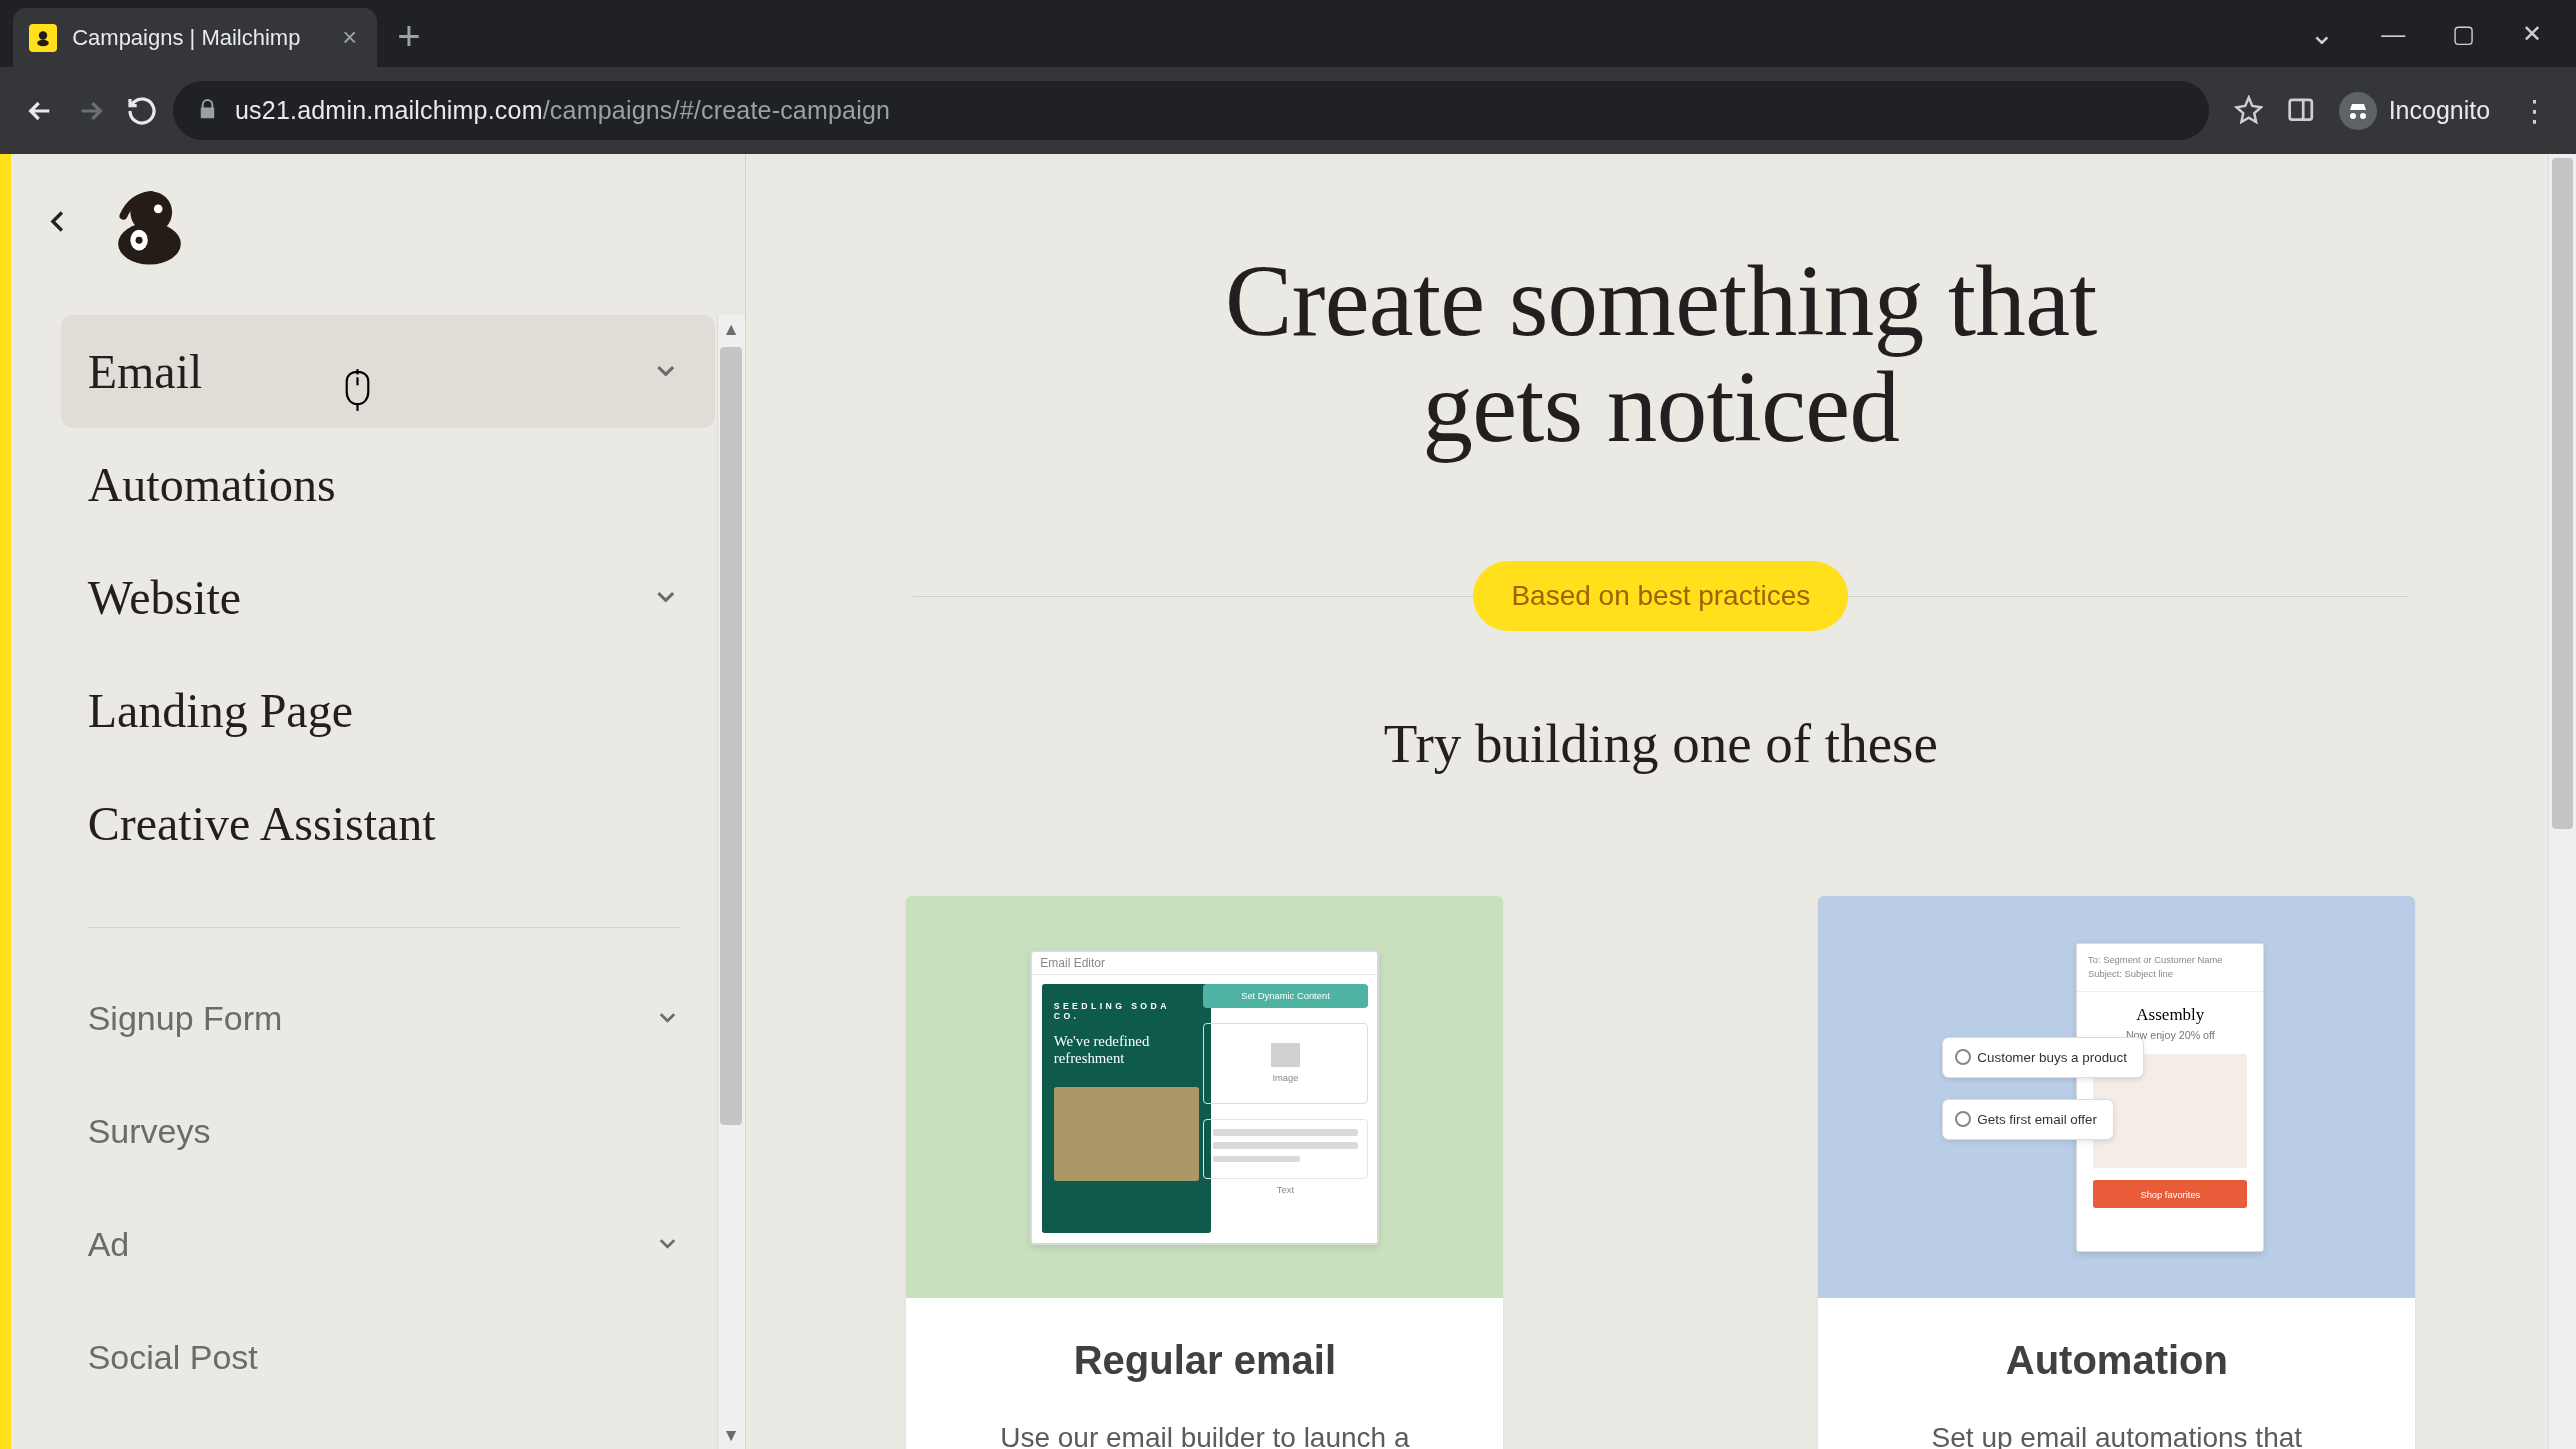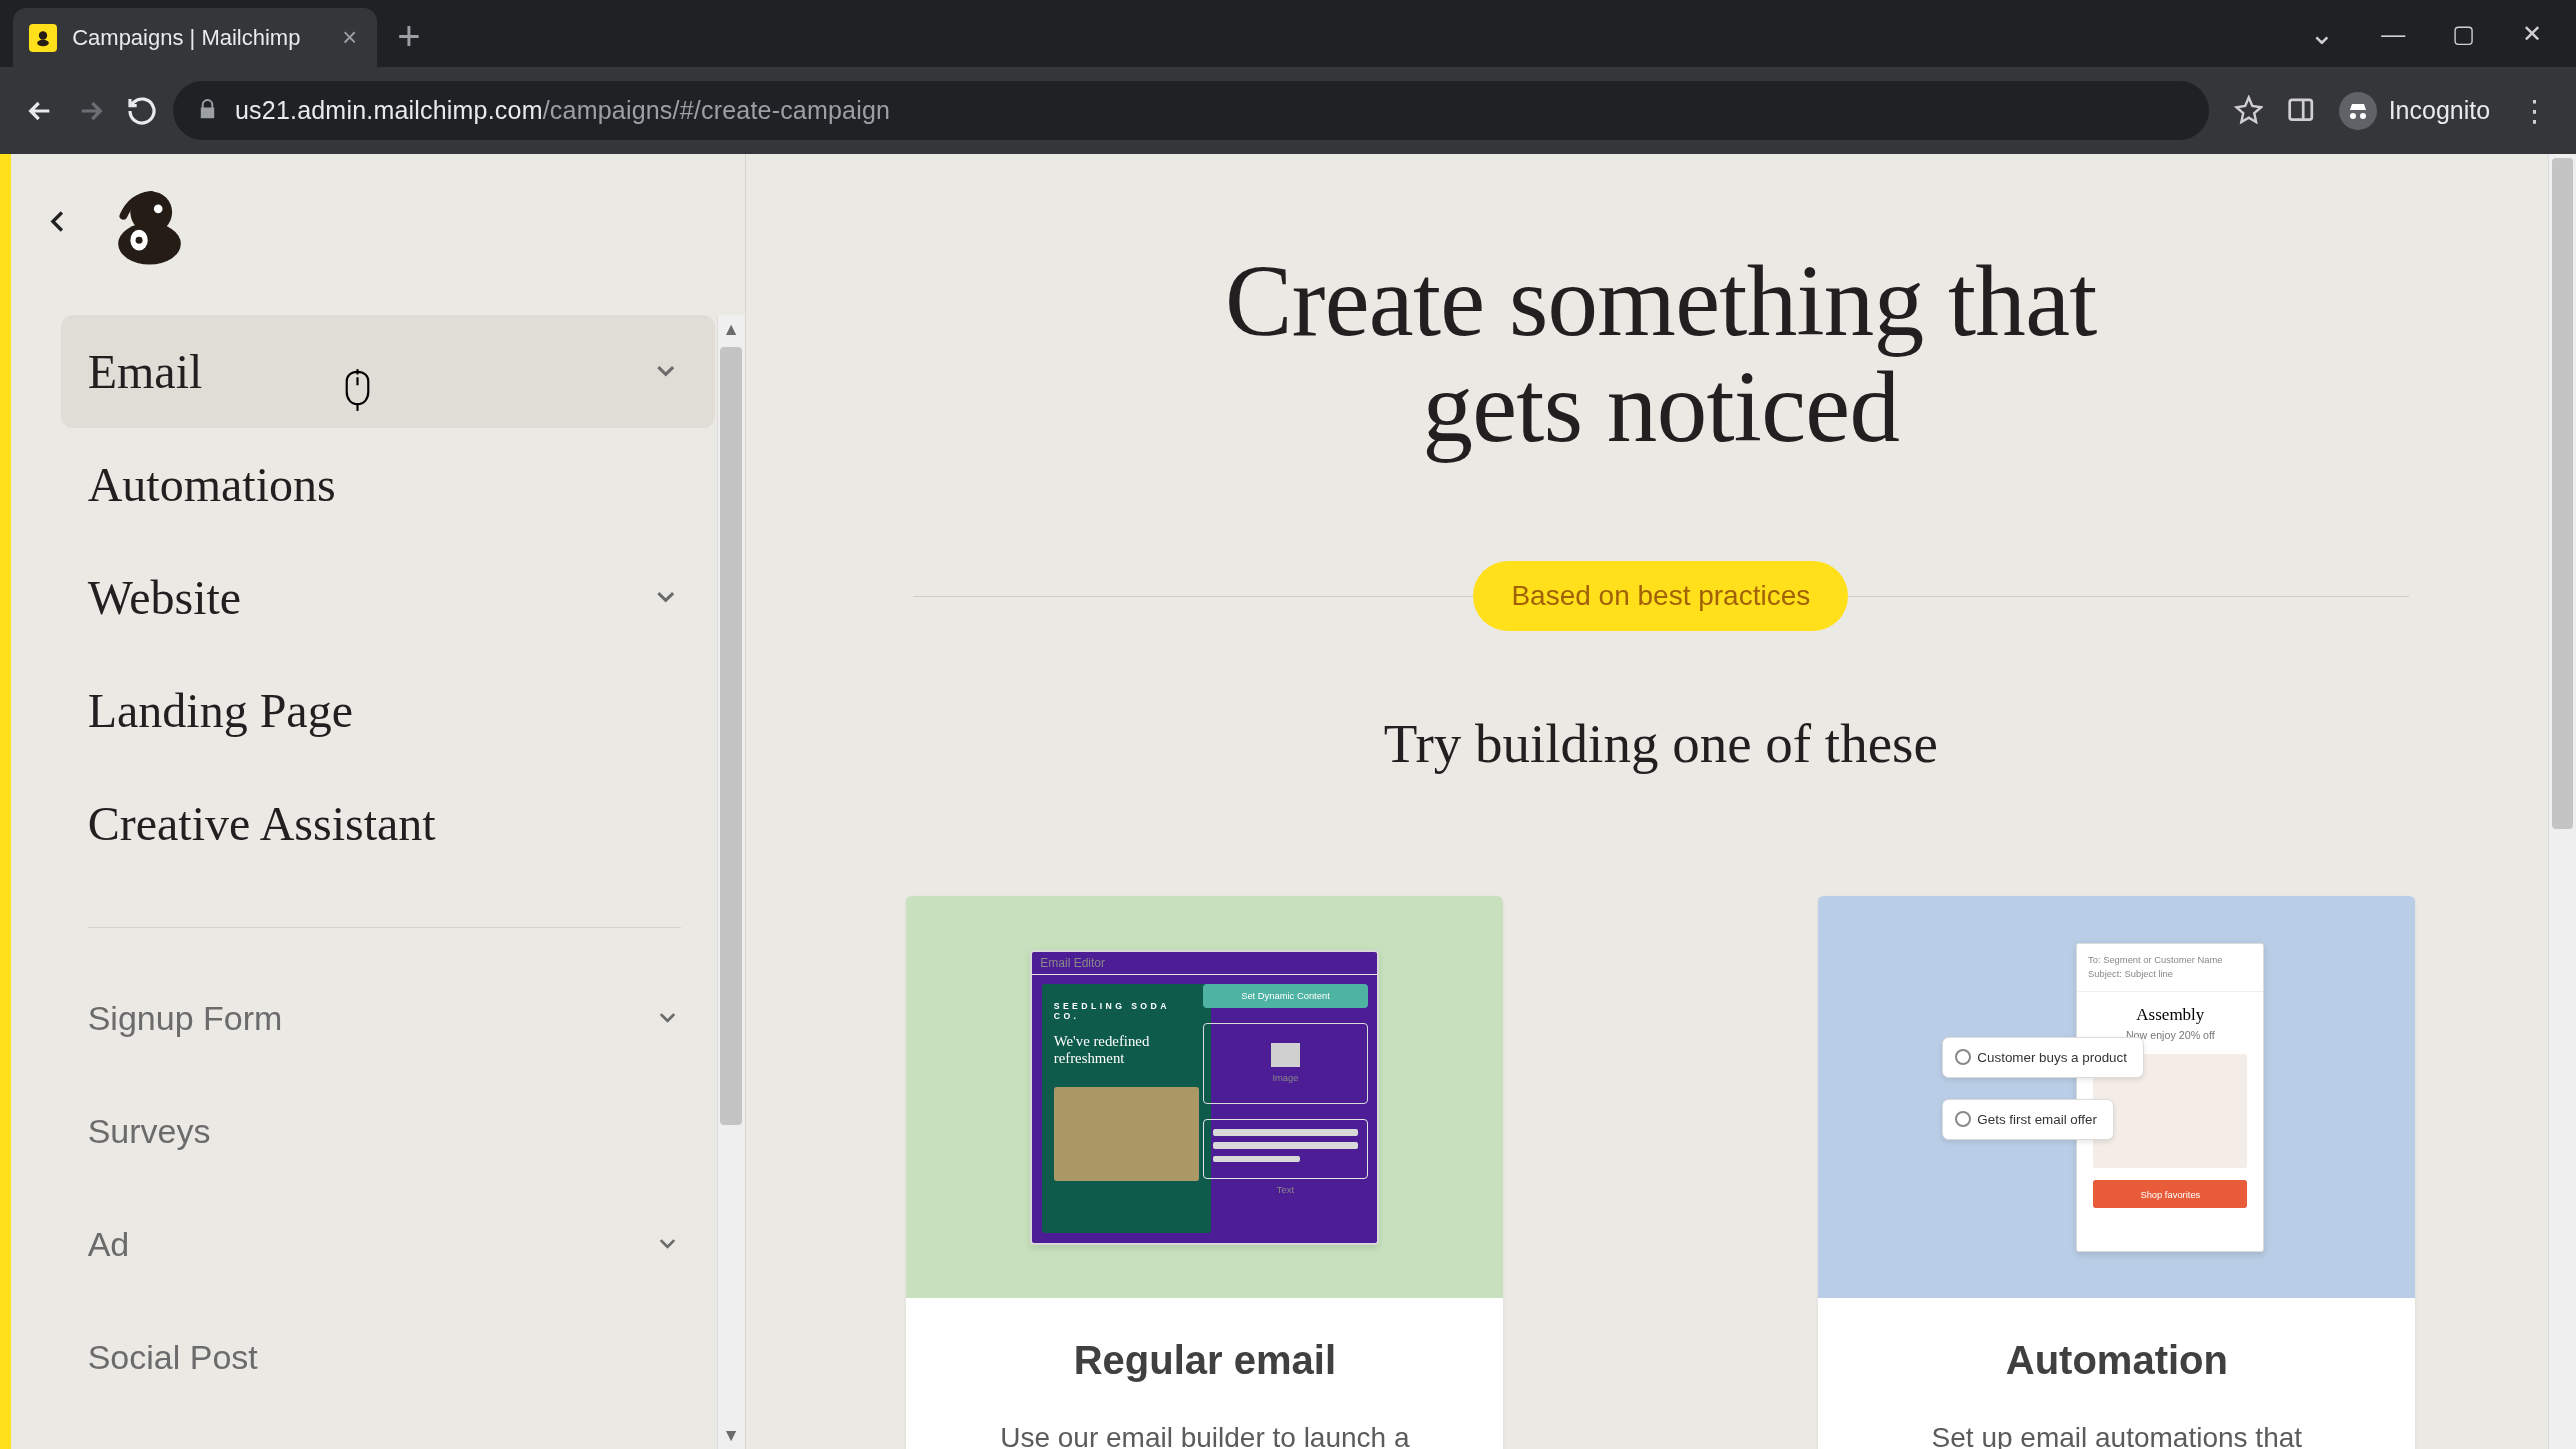--- a/index.html
+++ b/index.html
@@ -61,21 +61,21 @@
   .subhead { font-family: Georgia, "Times New Roman", serif; font-size:55px; color:#231f20; margin-top:81px; text-align:center;}
   .cards { display:flex; gap:315px; justify-content:center; margin-top:121px; padding:0 54px;}
   .card { width:597px; background:#fff; border-radius:5.4px; overflow:hidden; box-shadow:0 1.3px 4px rgba(0,0,0,.06);}
   .card .img { height:402px; display:flex; align-items:center; justify-content:center;}
   .card.green .img { background:#c8e0bd;}
   .card.blue .img { background:#b9cee6;}
   .card .body { padding:40px 40px 27px; text-align:center;}
   .card h3 { font-family: "Helvetica Neue", Arial, sans-serif; font-size:40px; font-weight:700; color:#404040; margin-bottom:34px;}
   .card p { font-size:28px; color:#5b5b5b; line-height:1.5;}
   
-  .mock1 { width:349px; height:295px; background:#4c1d95; border:2px solid #d9d9d9; border-radius:4px; position:relative; box-shadow:0 2.7px 6.7px rgba(0,0,0,.1);}
+  .mock1 { width:349px; height:295px; background:#ffffff; border:2px solid #d9d9d9; border-radius:4px; position:relative; box-shadow:0 2.7px 6.7px rgba(0,0,0,.1);}
   .mock1 .titlebar { height:23px; border-bottom:1.3px solid #e5e5e5; font-size:12px; color:#888; padding:4px 8px;}
   .mock1 .left { position:absolute; left:9.4px; top:32px; bottom:9.4px; width:169px; background:#0f5b4b; border-radius:2.7px; padding:17.4px 12px; color:#fff;}
   .mock1 .left .brand{ font-size:8.7px; letter-spacing:3.4px; font-weight:600;}
   .mock1 .left .tag{ font-size:14.8px; margin-top:12px; font-family:Georgia,serif;}
   .mock1 .left .photo{ margin-top:20px; height:94px; background:#a96; border-radius:2.7px;}
   .mock1 .right { position:absolute; right:9.4px; top:32px; bottom:9.4px; width:165px;}
   .mock1 .btn { background:#4fb3a3; color:#fff; font-size:9.4px; padding:6.7px 9.4px; border-radius:4px; text-align:center;}
   .mock1 .ph { margin-top:14.8px; height:81px; border:1.3px solid #dcdcdc; border-radius:4px; display:flex; flex-direction:column; align-items:center; justify-content:center; gap:5.4px;}
   .mock1 .ph .pic{ width:29.5px; height:24px; background:#d0d0d0;}
   .mock1 .ph .txt{ font-size:9.4px; color:#888;}

